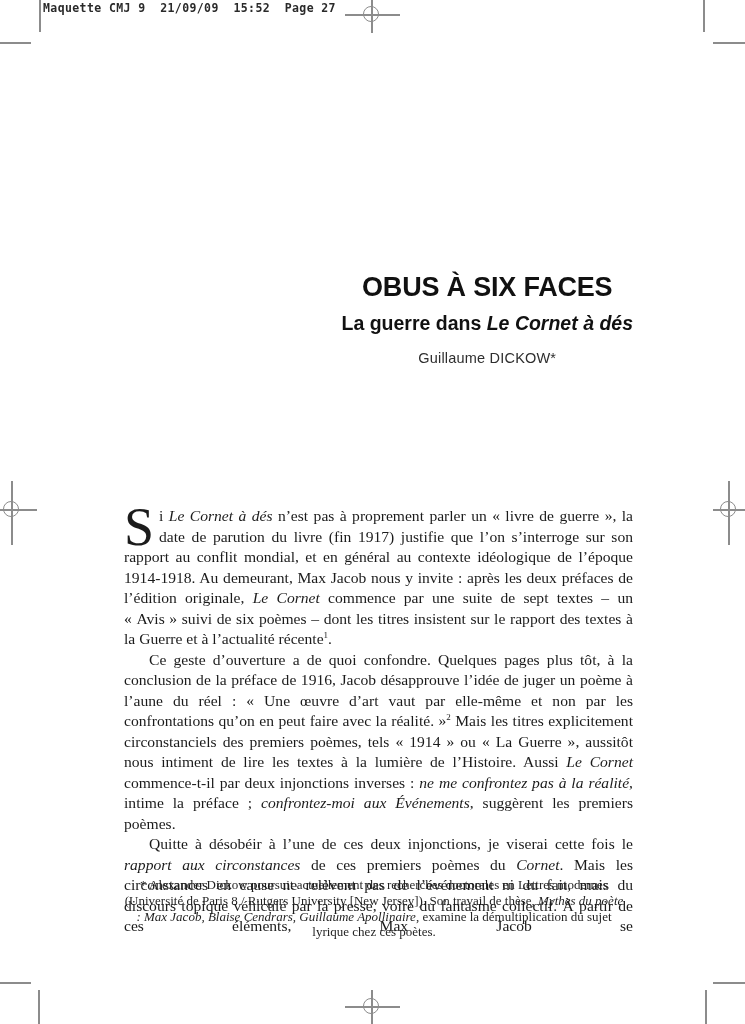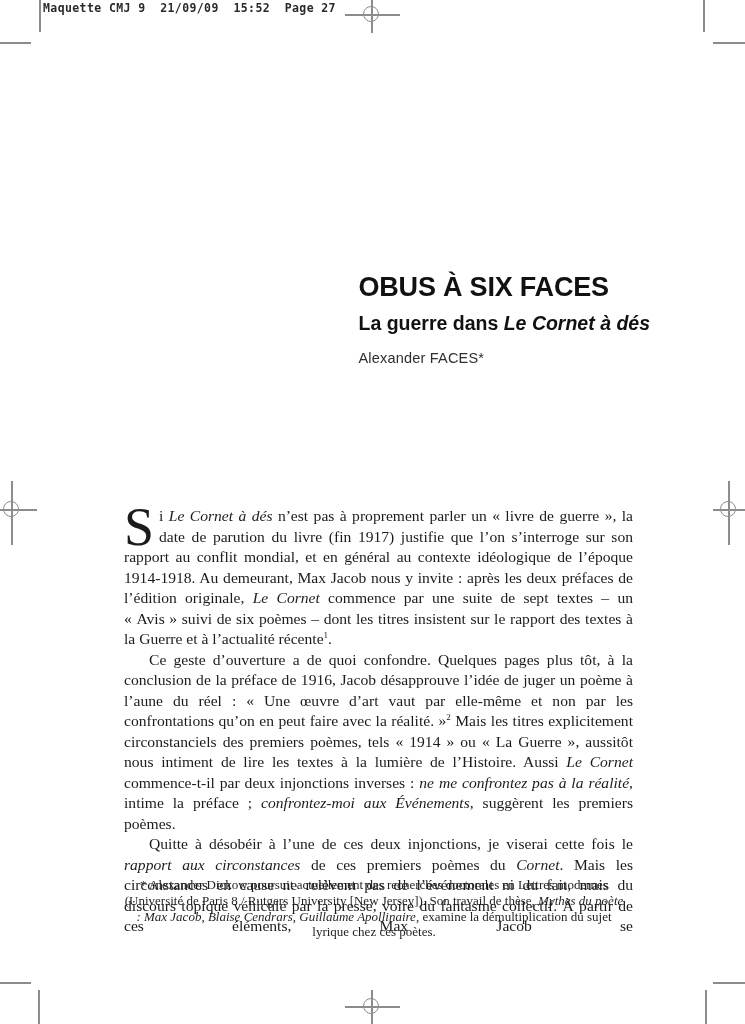--- a/index.html
+++ b/index.html
@@ -25,22 +25,22 @@
   .mark.h{height:1.6px;}
   .mark.v{width:1.6px;}
   .reg-circle{
     position:absolute;width:14px;height:14px;
     border:1.6px solid #8c8c8c;border-radius:50%;
     background:transparent;
   }
 
   
   .title-block{
-    position:absolute;right:95px;top:272px;
-    text-align:left;
+    position:absolute;right:112px;top:272px;
+    text-align:center;
     font-family:"Liberation Sans",sans-serif;
     color:#111111;
   }
   .title{font-size:27px;font-weight:bold;line-height:30px;letter-spacing:-0.2px;}
   .subtitle{font-size:19.5px;font-weight:bold;line-height:24px;margin-top:9px;}
   .subtitle i{font-style:italic;}
   .author{
     font-size:14.5px;font-weight:normal;color:#2e2e2e;
     margin-top:15px;letter-spacing:.2px;
   }
@@ -102,21 +102,21 @@
   </div>
   <div>
     <div class="mark h" style="left:345px;top:1006px;width:55px;"></div>
     <div class="mark v" style="left:371px;top:990px;height:34px;"></div>
     <div class="reg-circle" style="left:363px;top:998px;"></div>
   </div>
 
   <div class="title-block">
     <div class="title">OBUS À SIX FACES</div>
     <div class="subtitle"><span>La guerre dans </span><i>Le Cornet à dés</i></div>
-    <div class="author">Alexander FACES*</div>
+    <div class="author">Guillaume DICKOW*</div>
   </div>
 
   <div class="body-text">
     <p><span class="dropcap">S</span><span><span>i </span><i>Le Cornet à dés</i><span> n’est pas à proprement parler un «&nbsp;livre de guerre&nbsp;», la date de parution du livre (fin 1917) justifie que l’on s’interroge sur son rapport au conflit mondial, et en général au contexte idéologique de l’époque 1914-1918. Au demeurant, Max Jacob nous y invite&nbsp;: après les deux préfaces de l’édition originale, </span><i>Le Cornet</i><span> commence par une suite de sept textes – un «&nbsp;Avis&nbsp;» suivi de six poèmes – dont les titres insistent sur le rapport des textes à la Guerre et à l’actualité récente</span><sup>1</sup><span>.</span></span></p>
     <p class="indent"><span><span>Ce geste d’ouverture a de quoi confondre. Quelques pages plus tôt, à la conclusion de la préface de 1916, Jacob désapprouve l’idée de juger un poème à l’aune du réel&nbsp;: «&nbsp;Une œuvre d’art vaut par elle-même et non par les confrontations qu’on en peut faire avec la réalité.&nbsp;»</span><sup>2</sup><span> Mais les titres explicitement circonstanciels des premiers poèmes, tels «&nbsp;1914&nbsp;» ou «&nbsp;La Guerre&nbsp;», aussitôt nous intiment de lire les textes à la lumière de l’Histoire. Aussi </span><i>Le Cornet</i><span> commence-t-il par deux injonctions inverses&nbsp;: </span><i>ne me confrontez pas à la réalité</i><span>, intime la préface&nbsp;; </span><i>confrontez-moi aux Événements</i><span>, suggèrent les premiers poèmes.</span></span></p>
     <p class="indent runs-on"><span><span>Quitte à désobéir à l’une de ces deux injonctions, je viserai cette fois le </span><i>rapport aux circonstances</i><span> de ces premiers poèmes du </span><i>Cornet</i><span>. Mais les circonstances en cause ne relèvent pas de l’événement ni du fait, mais du discours topique véhiculé par la presse, voire du fantasme collectif. À partir de ces éléments, Max Jacob se</span></span></p>
   </div>
 
   <div class="footnote"><span>* Alexander Dickow poursuit actuellement des recherches doctorales en Lettres modernes (Université de Paris 8 / Rutgers University [New Jersey]). Son travail de thèse, </span><i>Mythes du poète : Max Jacob, Blaise Cendrars, Guillaume Apollinaire</i><span>, examine la démultiplication du sujet lyrique chez ces poètes.</span></div>
 

